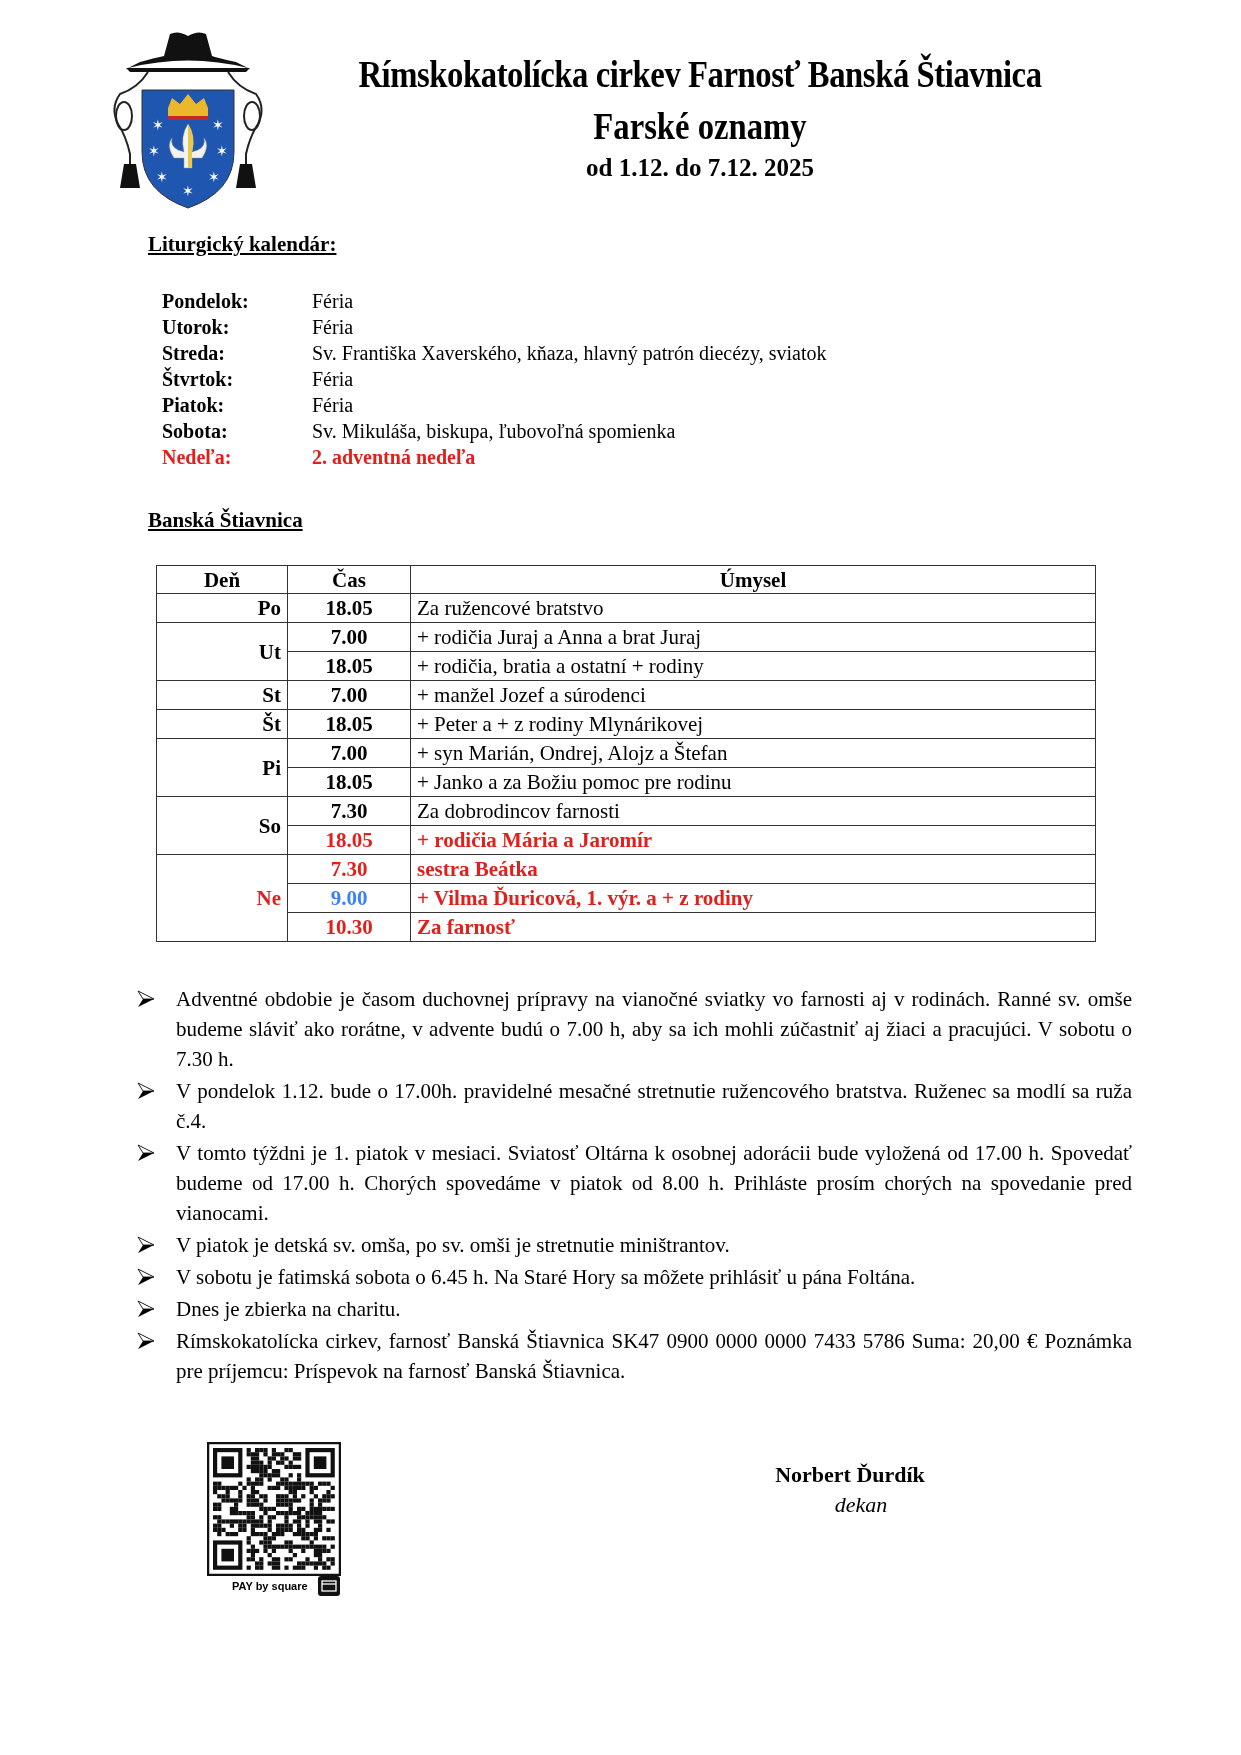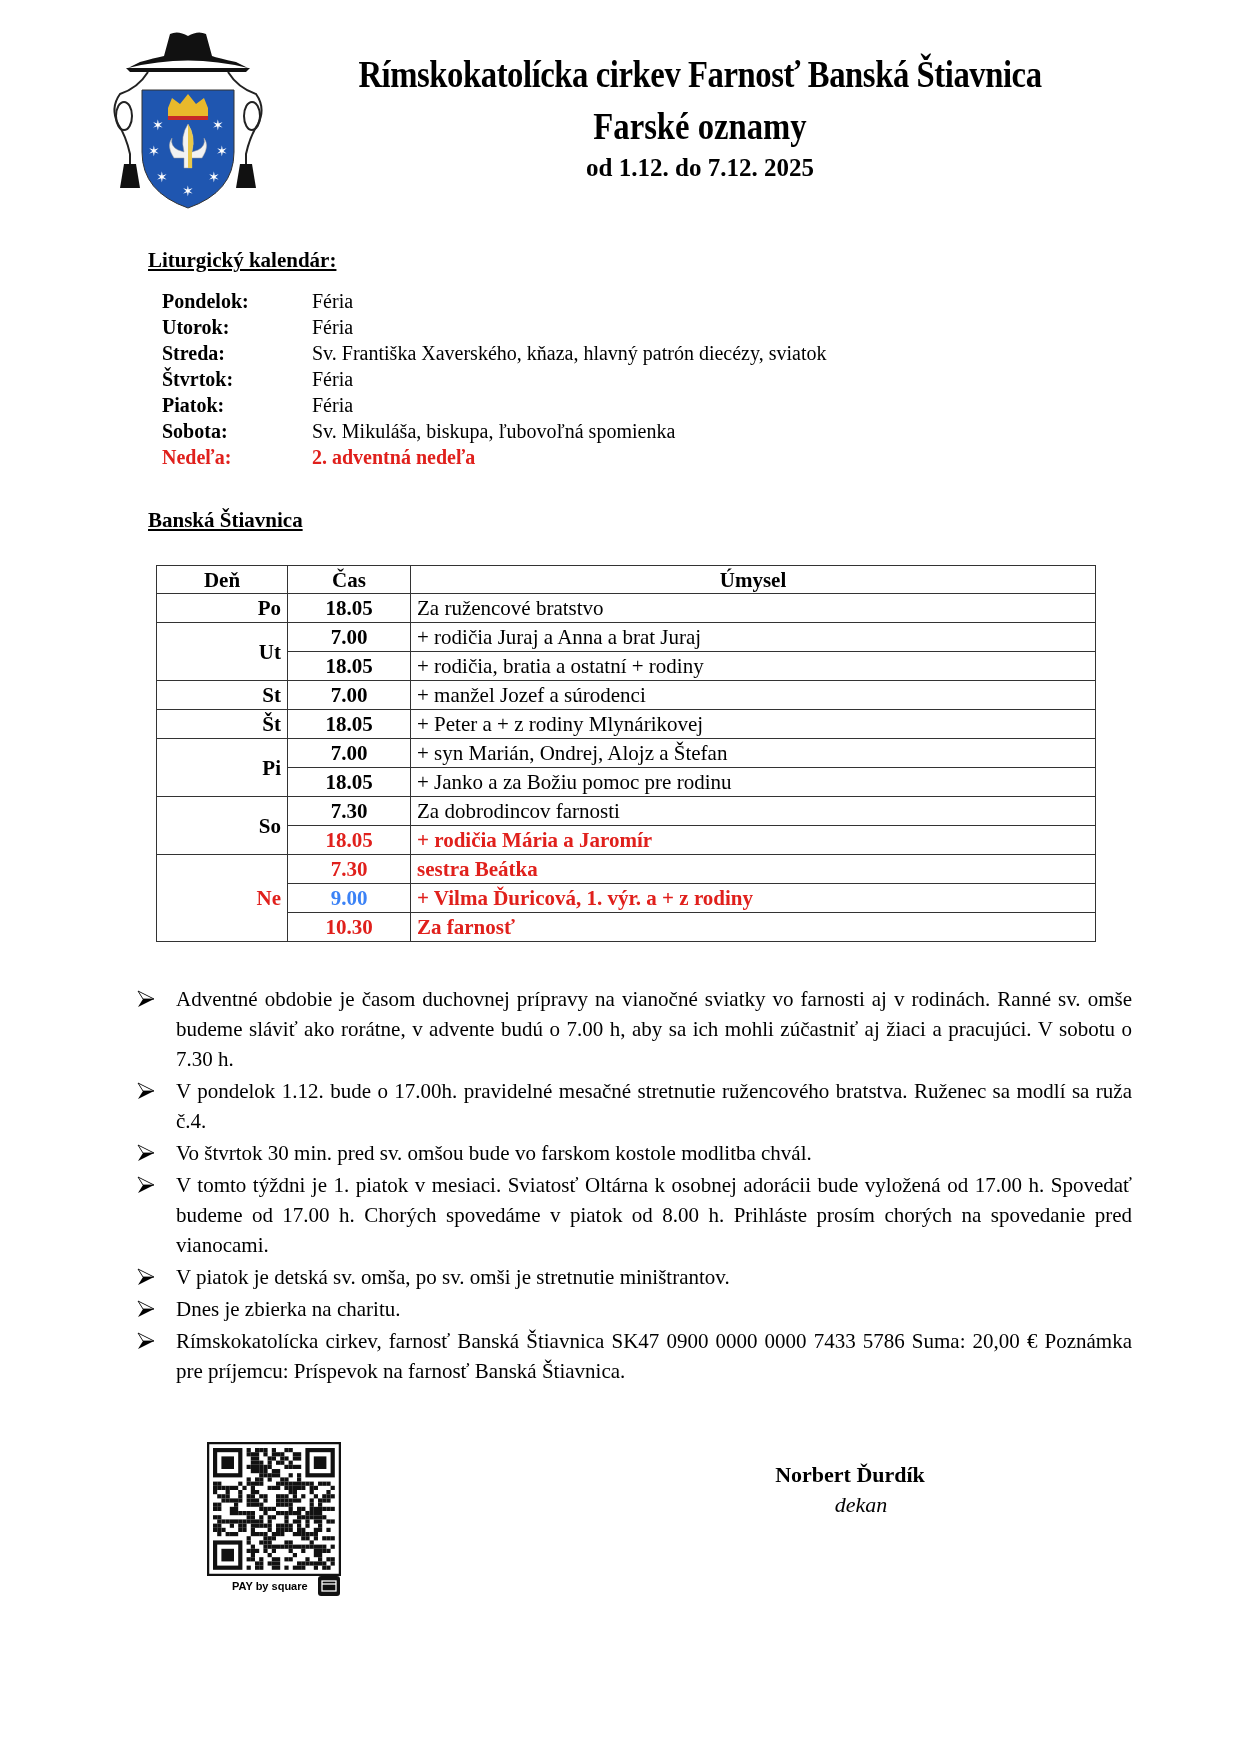--- a/index.html
+++ b/index.html
@@ -9,21 +9,21 @@
   }
   .abs { position: absolute; }
   
   #crest { left: 108px; top: 28px; width: 160px; height: 182px; }
   .title-block { left: 300px; width: 800px; text-align: center; }
   .t1 { top: 52px; font-size: 38px; font-weight: bold; letter-spacing: -0.5px; transform: scaleX(0.86); transform-origin: center; }
   .t2 { top: 104px; font-size: 38px; font-weight: bold; transform: scaleX(0.86); transform-origin: center; }
   .t3 { top: 154px; font-size: 25px; font-weight: bold; }
   
   .section-head { font-size: 21px; font-weight: bold; text-decoration: underline; }
-  #cal-head { left: 148px; top: 248px; }
+  #cal-head { left: 148px; top: 232px; }
   .cal-row { position: absolute; left: 154px; font-size: 20px; height: 26px; line-height: 26px; }
   .cal-day { position: absolute; left: 8px; width: 160px; font-weight: bold; white-space: nowrap; }
   .cal-desc { position: absolute; left: 158px; white-space: nowrap; }
   .red { color: #e0201c; }
   .redb { color: #e0201c; font-weight: bold; }
   #bs-head { left: 148px; top: 508px; }
   
   #mass-table {
     position: absolute; left: 156px; top: 565px; width: 940px;
     border-collapse: collapse; font-size: 21px;
@@ -191,29 +191,29 @@
         <path d="M2 7 L18 15 L2 23 L7 15 Z" fill="#000"></path>
         <path d="M2 7 L18 15 L7 15 Z" fill="#fff" stroke="#000" stroke-width="0.8"></path>
       </svg><span>Adventné obdobie je časom duchovnej prípravy na vianočné sviatky vo farnosti aj v rodinách. Ranné sv. omše budeme sláviť ako rorátne, v advente budú o 7.00 h, aby sa ich mohli zúčastniť aj žiaci a pracujúci. V sobotu o 7.30 h.</span></div>
     <div class="notice"><svg class="bullet" viewBox="0 0 20 30">
         <path d="M2 7 L18 15 L2 23 L7 15 Z" fill="#000"></path>
         <path d="M2 7 L18 15 L7 15 Z" fill="#fff" stroke="#000" stroke-width="0.8"></path>
       </svg><span>V pondelok 1.12. bude o 17.00h. pravidelné mesačné stretnutie ružencového bratstva. Ruženec sa modlí sa ruža č.4.</span></div>
     <div class="notice"><svg class="bullet" viewBox="0 0 20 30">
         <path d="M2 7 L18 15 L2 23 L7 15 Z" fill="#000"></path>
         <path d="M2 7 L18 15 L7 15 Z" fill="#fff" stroke="#000" stroke-width="0.8"></path>
-      </svg><span>Vo štvrtok 30 min. pred sv. omšou bude vo farskom kostole modlitba chvál.</span></div>
-    <div class="notice"><svg class="bullet" viewBox="0 0 20 30">
-        <path d="M2 7 L18 15 L2 23 L7 15 Z" fill="#000"></path>
-        <path d="M2 7 L18 15 L7 15 Z" fill="#fff" stroke="#000" stroke-width="0.8"></path>
       </svg><span>V tomto týždni je 1. piatok v mesiaci. Sviatosť Oltárna k osobnej adorácii bude vyložená od 17.00 h. Spovedať budeme od 17.00 h. Chorých spovedáme v piatok od 8.00 h. Prihláste prosím chorých na spovedanie pred vianocami.</span></div>
     <div class="notice"><svg class="bullet" viewBox="0 0 20 30">
         <path d="M2 7 L18 15 L2 23 L7 15 Z" fill="#000"></path>
         <path d="M2 7 L18 15 L7 15 Z" fill="#fff" stroke="#000" stroke-width="0.8"></path>
       </svg><span>V piatok je detská sv. omša, po sv. omši je stretnutie miništrantov.</span></div>
+    <div class="notice"><svg class="bullet" viewBox="0 0 20 30">
+        <path d="M2 7 L18 15 L2 23 L7 15 Z" fill="#000"></path>
+        <path d="M2 7 L18 15 L7 15 Z" fill="#fff" stroke="#000" stroke-width="0.8"></path>
+      </svg><span>V sobotu je fatimská sobota o 6.45 h. Na Staré Hory sa môžete prihlásiť u pána Foltána.</span></div>
     <div class="notice"><svg class="bullet" viewBox="0 0 20 30">
         <path d="M2 7 L18 15 L2 23 L7 15 Z" fill="#000"></path>
         <path d="M2 7 L18 15 L7 15 Z" fill="#fff" stroke="#000" stroke-width="0.8"></path>
       </svg><span>Dnes je zbierka na charitu.</span></div>
     <div class="notice"><svg class="bullet" viewBox="0 0 20 30">
         <path d="M2 7 L18 15 L2 23 L7 15 Z" fill="#000"></path>
         <path d="M2 7 L18 15 L7 15 Z" fill="#fff" stroke="#000" stroke-width="0.8"></path>
       </svg><span>Rímskokatolícka cirkev, farnosť Banská Štiavnica SK47 0900 0000 0000 7433 5786 Suma: 20,00 € Poznámka pre príjemcu: Príspevok na farnosť Banská Štiavnica.</span></div>
   </div>
 

